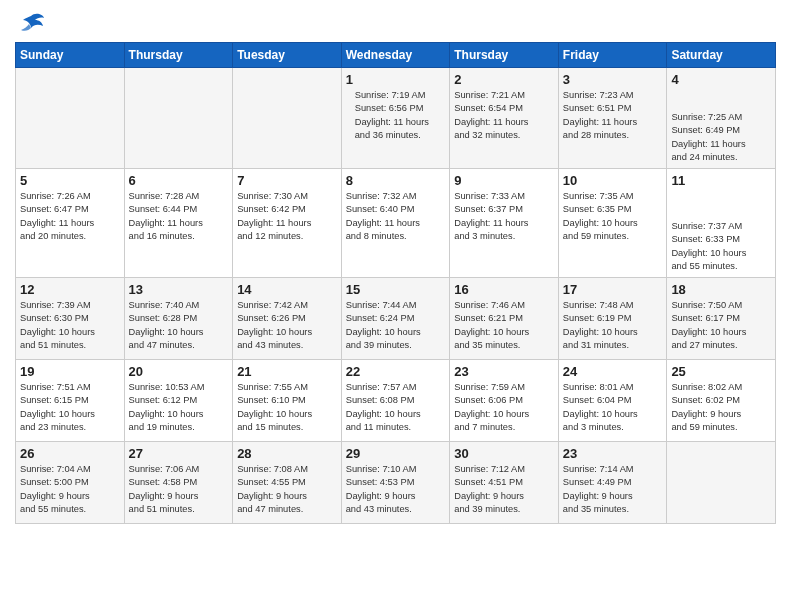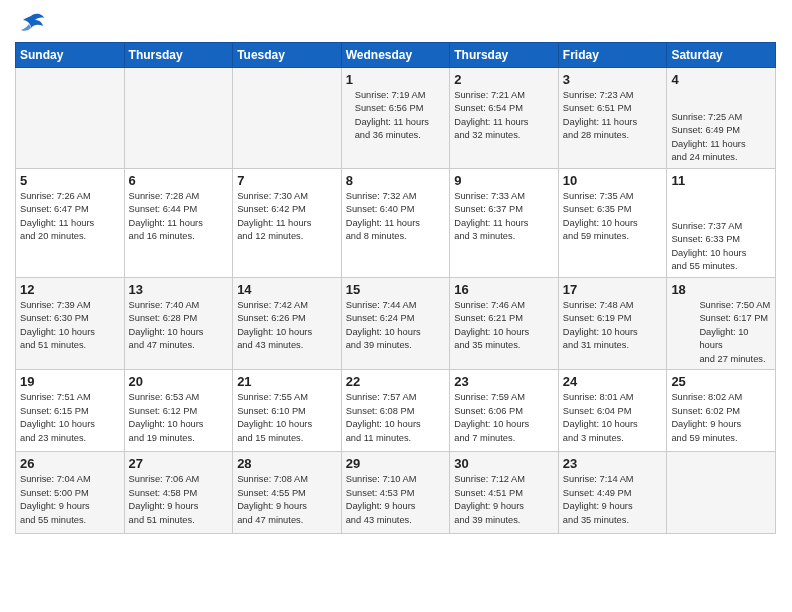--- a/index.html
+++ b/index.html
@@ -235,37 +235,37 @@
           </td>
           <td>
             <span class="day-number">17</span>
             <div class="day-info" style="white-space: pre-line;">Sunrise: 7:48 AM
 Sunset: 6:19 PM
 Daylight: 10 hours
 and 31 minutes.</div>
           </td>
           <td>
             <span class="day-number">18</span>
-            <div class="day-info" style="white-space: pre-line; margin-left: 28px;">Sunrise: 7:50 AM
+            <div class="day-info" style="white-space: pre-line;">Sunrise: 7:50 AM
 Sunset: 6:17 PM
 Daylight: 10 hours
 and 27 minutes.</div>
           </td>
         </tr>
         <tr>
           <td>
             <span class="day-number">19</span>
             <div class="day-info" style="white-space: pre-line;">Sunrise: 7:51 AM
 Sunset: 6:15 PM
 Daylight: 10 hours
 and 23 minutes.</div>
           </td>
           <td>
             <span class="day-number">20</span>
-            <div class="day-info" style="white-space: pre-line;">Sunrise: 6:53 AM
+            <div class="day-info" style="white-space: pre-line;">Sunrise: 10:53 AM
 Sunset: 6:12 PM
 Daylight: 10 hours
 and 19 minutes.</div>
           </td>
           <td>
             <span class="day-number">21</span>
             <div class="day-info" style="white-space: pre-line;">Sunrise: 7:55 AM
 Sunset: 6:10 PM
 Daylight: 10 hours
 and 15 minutes.</div>

